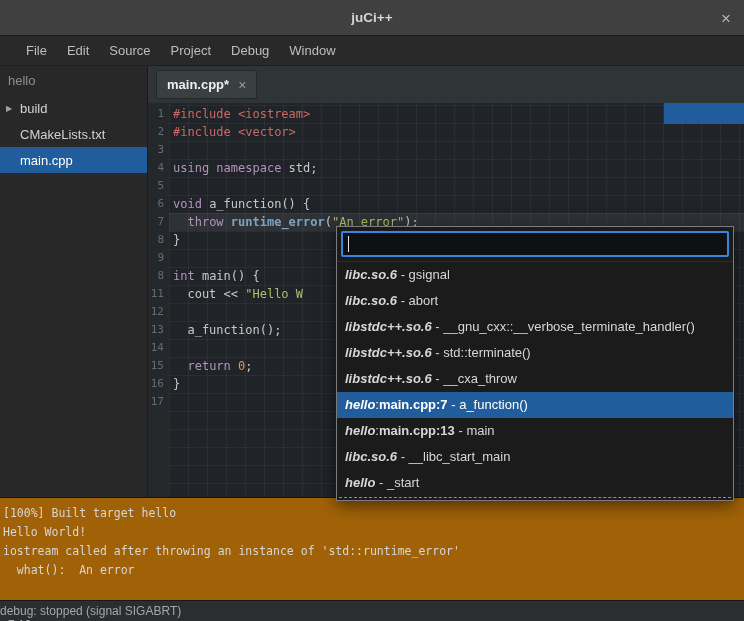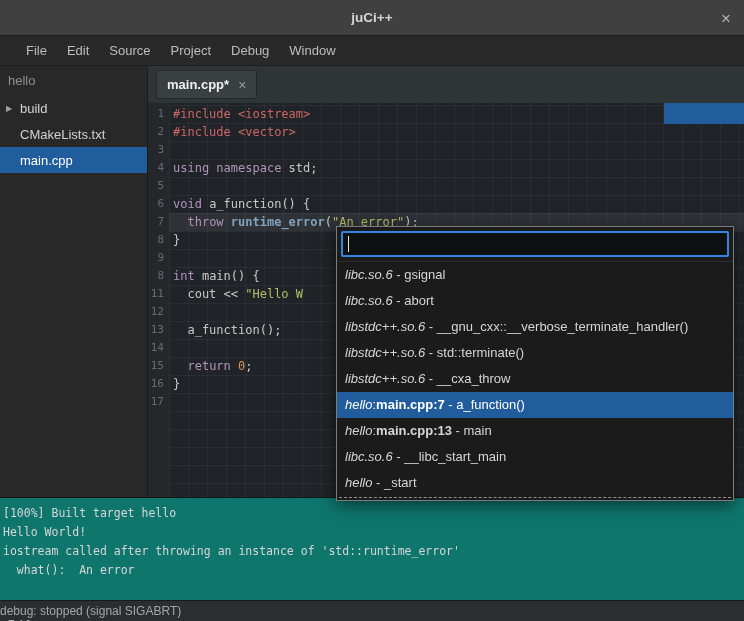--- a/index.html
+++ b/index.html
@@ -59,21 +59,21 @@
   .tok-pl   { color: #c8c9c7; }
   .tok-kw   { color: var(--c-keyword-purple, #b294bb); }
   .tok-pp   { color: var(--c-preprocessor-red, #cc6666); }
   .tok-str  { color: var(--c-string-green, #b5bd68); }
   .tok-num  { color: var(--c-number-orange, #de935f); }
   .tok-type { color: var(--c-type-blue, #81a2be); font-weight: bold; }
   .scroll-indicator { position: absolute; top: 0; right: 0; width: 80px; height: 21px;
     background: var(--c-accent-blue, #215d9c); }
 
   
-  .console { height: 103px; background: #0f766e; border-top: 1px solid #141414;
+  .console { height: 103px; background: #a16207; border-top: 1px solid #141414;
     padding: 6px 3px; font-family: "DejaVu Sans Mono", monospace; font-size: 11.5px;
     color: #d6d6d6; overflow: hidden; }
   .console-line { height: 19px; line-height: 19px; white-space: pre; }
 
   
   .statusbar { height: 21px; background: #2b2e30; border-top: 1px solid #191919;
     position: relative; font-size: 12px; color: #a2a7a9; }
   .status-left { position: absolute; left: 8px; top: 14px; line-height: 20px; text-decoration: underline; }
   .status-center { text-align: left; line-height: 20px; }
 
@@ -84,21 +84,21 @@
   .popup::after { content: ""; display: block; border-top: 1px dashed #8f8f8f; margin: 1px 2px 2px; }
   .entry-wrap { position: relative; padding: 4px; }
   .popup-input { display: block; width: 100%; height: 26px; background: #0e1012;
     border: 2px solid var(--c-focus-blue, #3584e4); border-radius: 2px; color: #e8e8e8;
     font-size: 13px; padding: 0 6px; outline: none; font-family: "Liberation Sans", sans-serif; }
   .caret { position: absolute; left: 11px; top: 9px; width: 1px; height: 16px; background: #e6e6e6; }
   .popup-list { border-top: 1px solid #2c2c2c; }
   .popup-item { height: 26px; line-height: 26px; padding: 0 8px; font-size: 13px;
     color: #d6d6d6; white-space: nowrap; overflow: hidden; }
   .popup-item.selected { background: var(--c-accent-blue, #215d9c); color: #fff; }
-  .seg-i { font-style: italic; }
+  .seg-i { font-style: italic; font-weight: bold; }
   .seg-b { font-weight: bold; }
 </style>
 </head>
 <body>
 
 <div class="window">
 
   <div class="titlebar">
     <div class="title">juCi++</div>
     <div class="close-btn">×</div>

